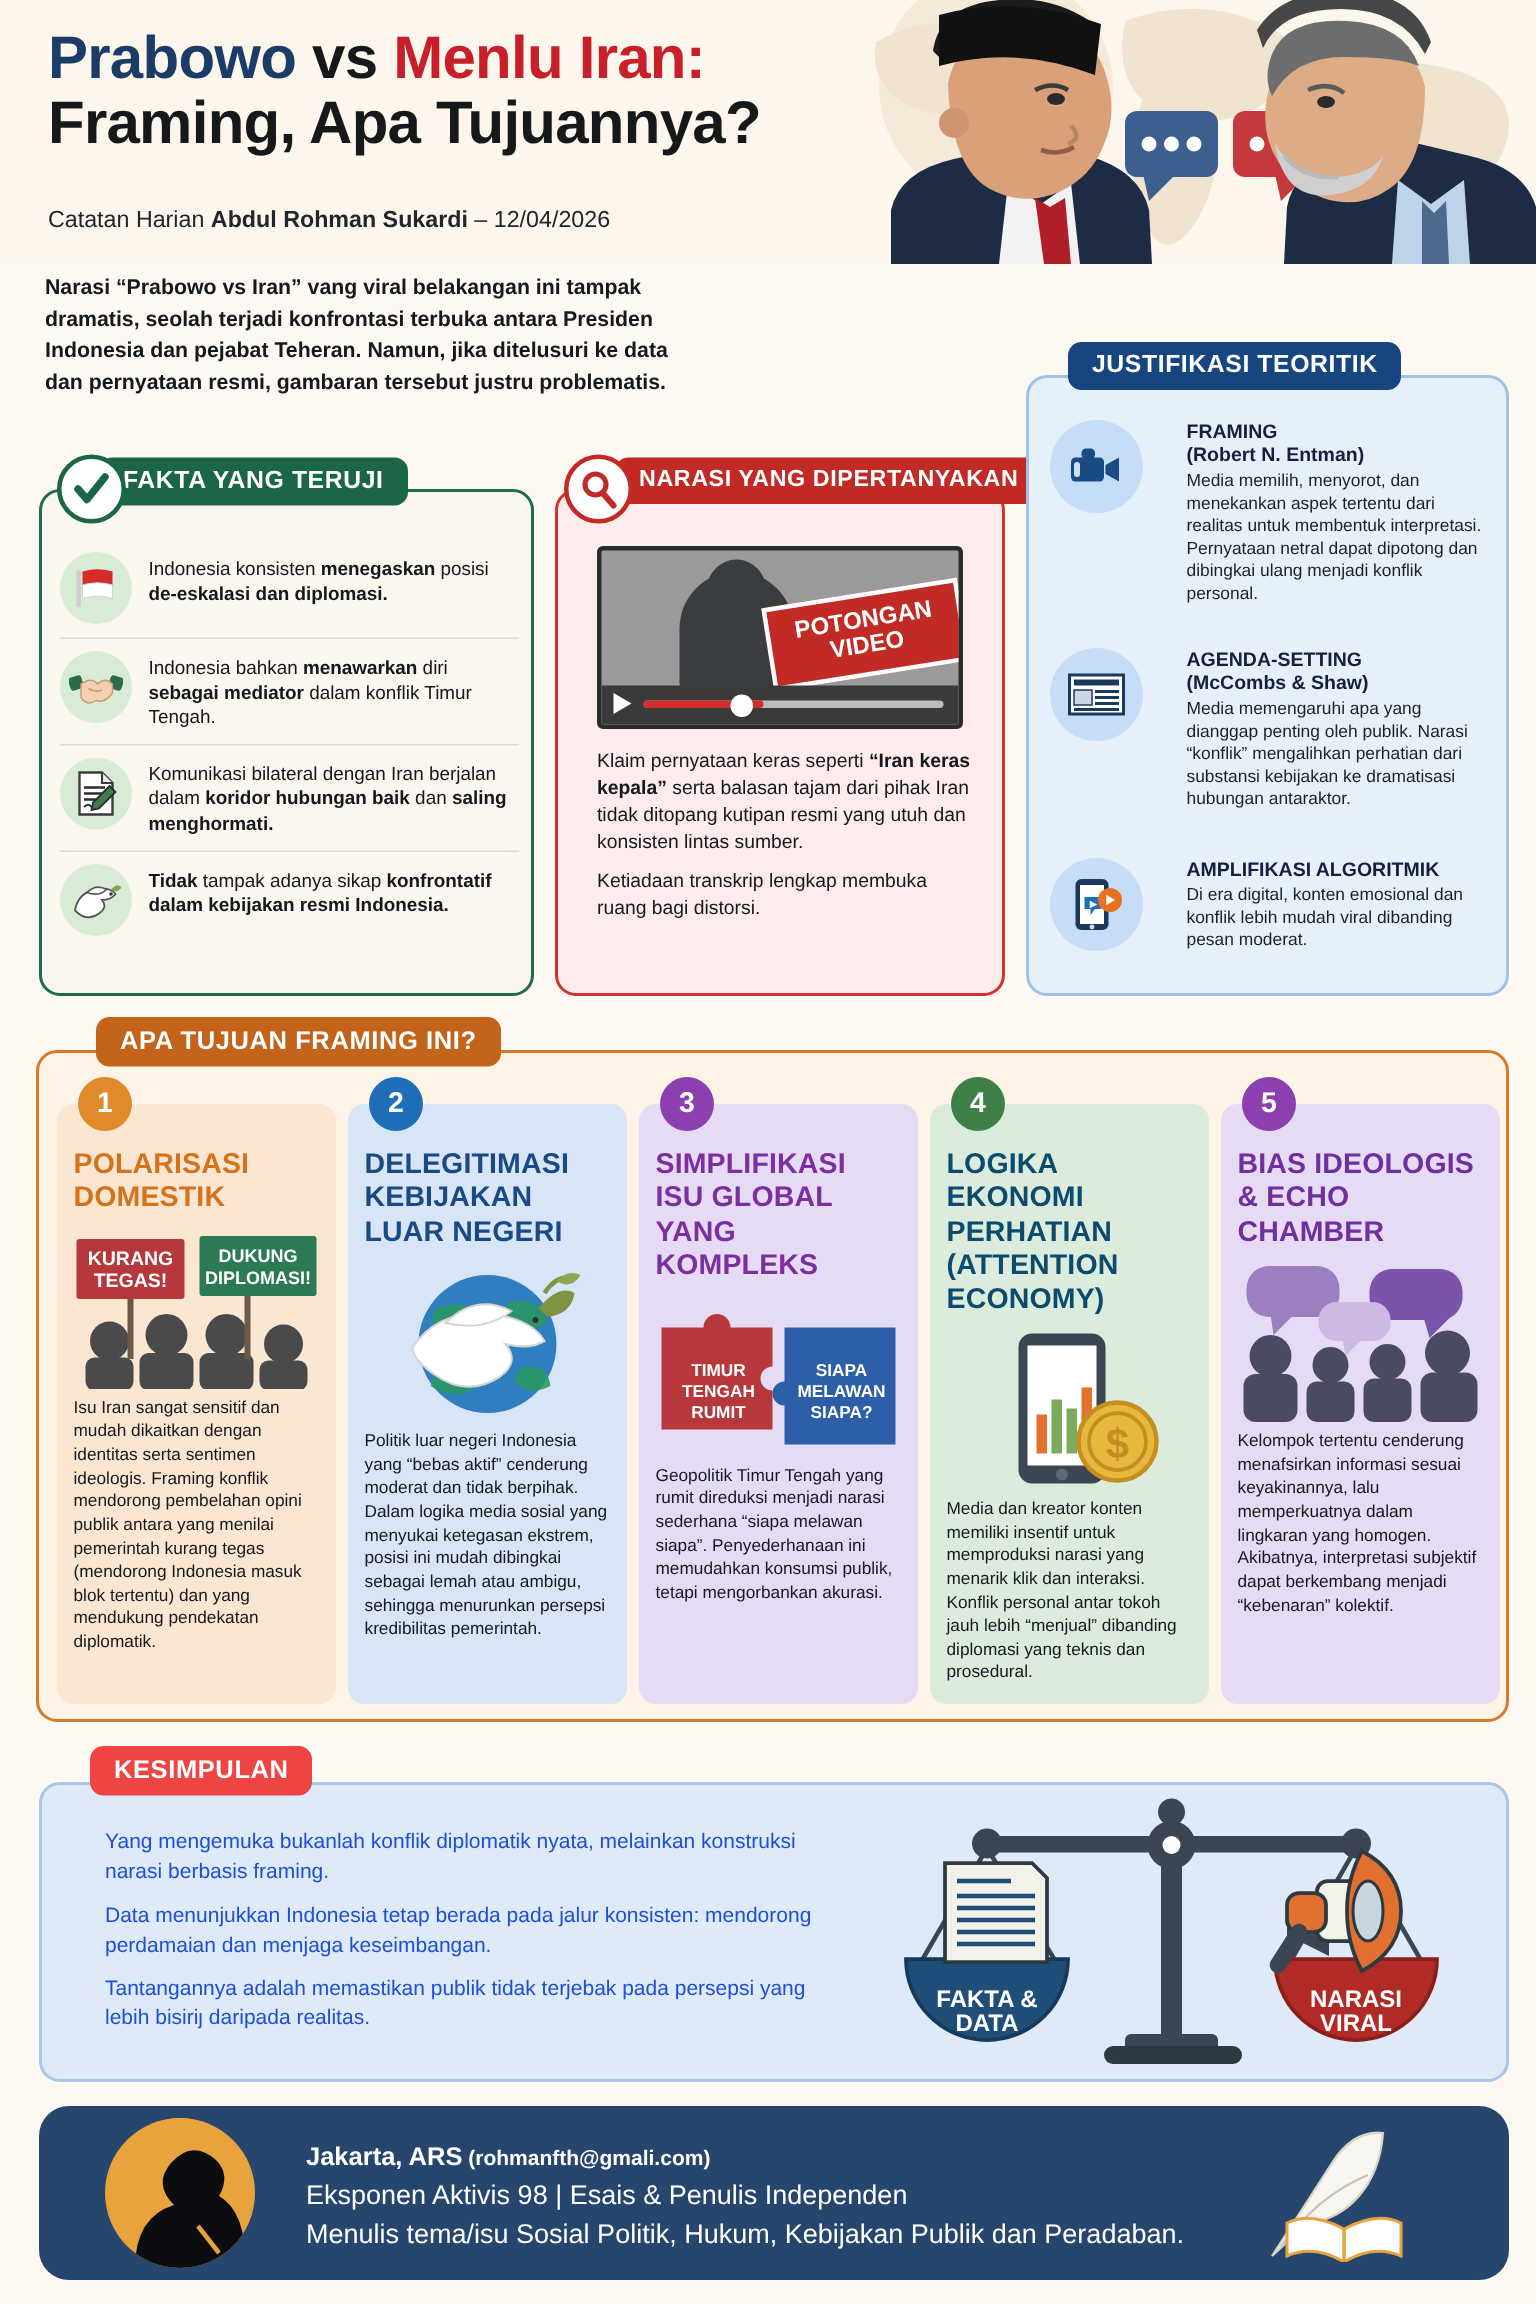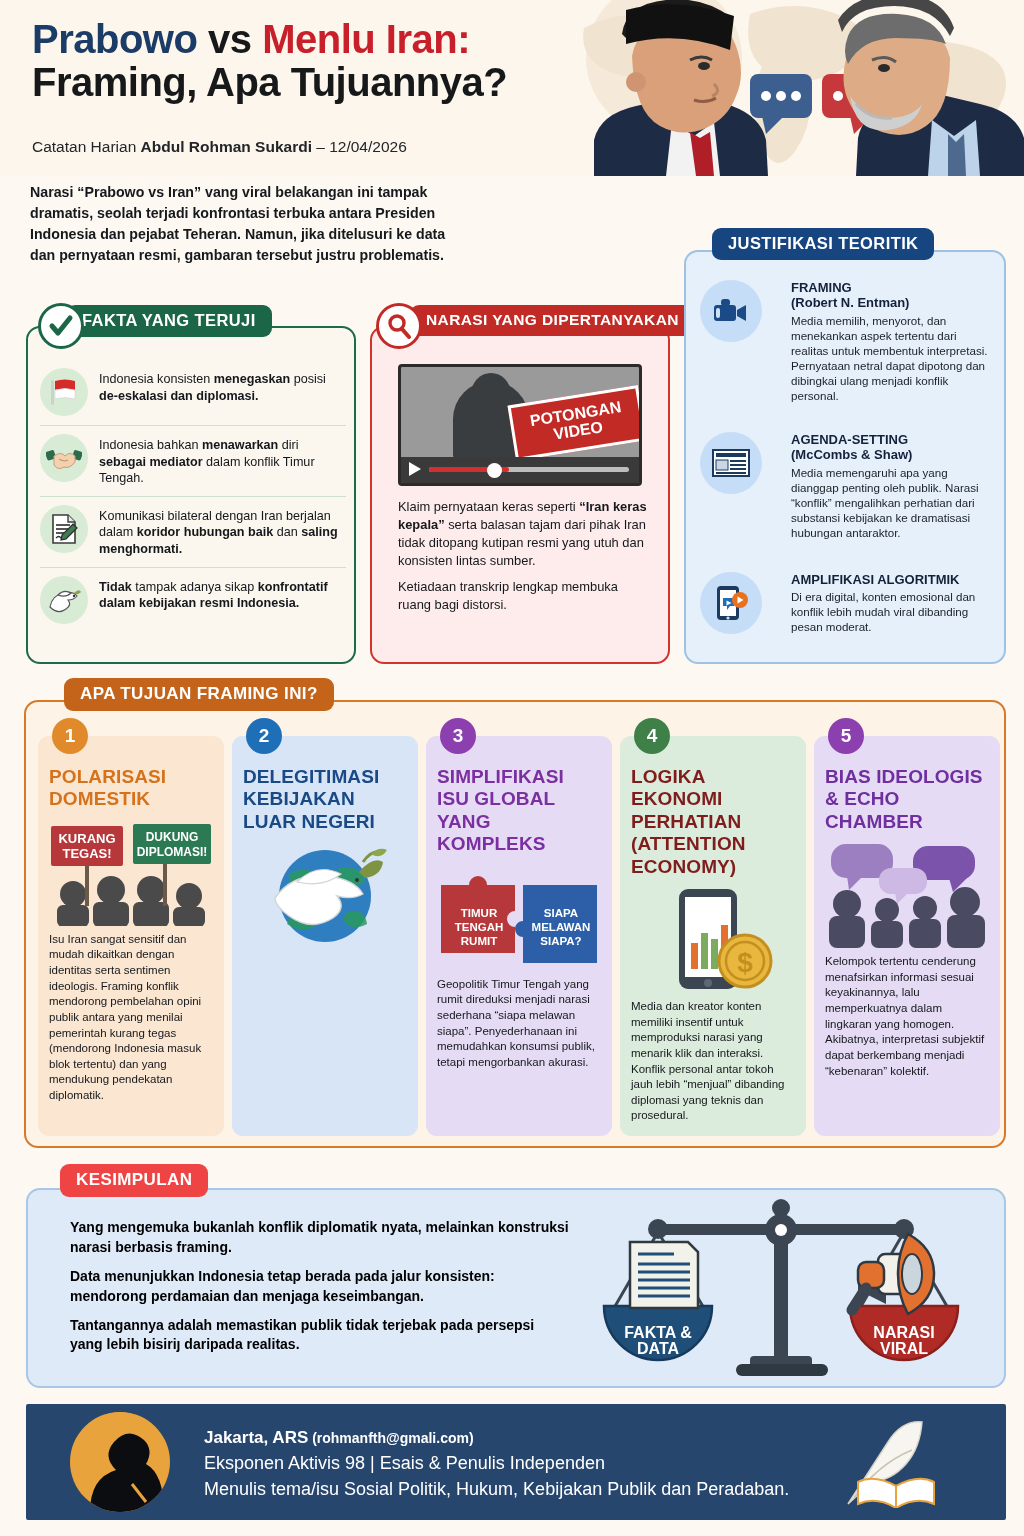--- a/index.html
+++ b/index.html
@@ -85,26 +85,26 @@
   .num { position:absolute; left:14px; top:-18px; width:36px; height:36px; border-radius:50%;
          color:#fff; font-weight:bold; font-size:19px; display:flex; align-items:center; justify-content:center; }
   .col h3 { font-size:19px; font-weight:bold; line-height:1.18; letter-spacing:.1px; }
   .col-art { height:106px; margin:9px 0 6px 0; position:relative; }
   .col p { font-size:11.5px; line-height:1.36; color:#15181c; }
 
   
   #kesimp { left:26px; top:1188px; width:980px; height:200px; background:#dfeaf8; border-color:#a8c6e6; }
   #kesimp-ribbon { left:60px; top:1164px; background:#ef4444; font-size:17px; }
   .kes-txt { position:absolute; left:70px; top:1218px; width:500px; font-size:14px; line-height:1.42;
-             font-weight:bold; color:#000000; }
+             font-weight:normal; color:#1d4ed8; }
   .kes-txt p { margin-bottom:9px; }
   .scale-wrap { position:absolute; left:590px; top:1196px; width:400px; height:186px; }
 
   
-  #footer { position:absolute; left:26px; top:1404px; width:980px; height:116px; border-radius:2px;
+  #footer { position:absolute; left:26px; top:1404px; width:980px; height:116px; border-radius:20px;
             background:#27466e; overflow:hidden; }
   .avatar { position:absolute; left:44px; top:8px; width:100px; height:100px; border-radius:50%;
             background:#e8a33d; display:flex; align-items:flex-end; justify-content:center; overflow:hidden; }
   .f-txt { position:absolute; left:178px; top:24px; color:#fff; }
   .f-l1 { font-size:17px; font-weight:bold; }
   .f-l1 span.sm { font-size:14px; }
   .f-l2, .f-l3 { font-size:18px; margin-top:5px; }
   .quill { position:absolute; right:50px; top:14px; width:120px; height:90px; }
 </style>
 </head>
@@ -373,20 +373,21 @@
             <path d="M104 70 q18 -4 20 12 q-16 8 -24 -4z"></path>
           </g>
           <path d="M32 56 q18 -26 54 -22 q26 4 34 18 q-10 6 -26 2 q10 12 -4 22 q-22 14 -44 -2 q-14 -10 -14 -18z" fill="#fff" stroke="#d4d4d4" stroke-width="1.4"></path>
           <path d="M54 40 q20 -20 44 -8 q-18 14 -44 8z" fill="#fff" stroke="#d4d4d4" stroke-width="1.2"></path>
           <path d="M116 30 q14 -16 24 -10 q-2 14 -18 16z" fill="#7f9442"></path>
           <path d="M120 20 q8 -12 18 -10" stroke="#7f9442" stroke-width="3" fill="none"></path>
           <path d="M128 12 q8 -8 16 -4 q-6 10 -16 4z" fill="#8ea64d"></path>
           <circle cx="114" cy="38" r="2" fill="#333"></circle>
         </svg>
       </div>
+      <p>Politik luar negeri Indonesia yang “bebas aktif” cenderung moderat dan tidak berpihak. Dalam logika media sosial yang menyukai ketegasan ekstrem, posisi ini mudah dibingkai sebagai lemah atau ambigu, sehingga menurunkan persepsi kredibilitas pemerintah.</p>
     </div>
 
     <div class="col" style="background: rgb(230, 219, 245);">
       <div class="num" style="background: rgb(140, 63, 174);">3</div>
       <h3 style="color: rgb(123, 47, 160);">SIMPLIFIKASI ISU GLOBAL YANG KOMPLEKS</h3>
       <div class="col-art">
         <svg viewBox="0 0 164 106" width="164" height="106">
           <path d="M4 20 h28 a9 9 0 0 1 18 0 h28 v26 a8 8 0 0 0 0 16 v26 h-74z" fill="#b7383a"></path>
           <path d="M86 20 h74 v78 h-74 v-26 a8 8 0 0 1 0 -16z" fill="#2c5fa8"></path>
           <text x="42" y="52" font-family="Liberation Sans, sans-serif" font-size="11.5" font-weight="bold" fill="#fff" text-anchor="middle">TIMUR</text>
@@ -395,21 +396,21 @@
           <text x="124" y="52" font-family="Liberation Sans, sans-serif" font-size="11.5" font-weight="bold" fill="#fff" text-anchor="middle">SIAPA</text>
           <text x="124" y="66" font-family="Liberation Sans, sans-serif" font-size="11.5" font-weight="bold" fill="#fff" text-anchor="middle">MELAWAN</text>
           <text x="124" y="80" font-family="Liberation Sans, sans-serif" font-size="11.5" font-weight="bold" fill="#fff" text-anchor="middle">SIAPA?</text>
         </svg>
       </div>
       <p>Geopolitik Timur Tengah yang rumit direduksi menjadi narasi sederhana “siapa melawan siapa”. Penyederhanaan ini memudahkan konsumsi publik, tetapi mengorbankan akurasi.</p>
     </div>
 
     <div class="col" style="background: rgb(220, 236, 220);">
       <div class="num" style="background: rgb(63, 128, 73);">4</div>
-      <h3 style="color: #7f1d1d;">LOGIKA EKONOMI PERHATIAN (ATTENTION ECONOMY)</h3>
+      <h3 style="color: #0c4a6e;">LOGIKA EKONOMI PERHATIAN (ATTENTION ECONOMY)</h3>
       <div class="col-art">
         <svg viewBox="0 0 164 106" width="164" height="106">
           <rect x="48" y="2" width="58" height="100" rx="9" fill="#3b4652"></rect>
           <rect x="54" y="10" width="46" height="80" fill="#fff"></rect>
           <circle cx="77" cy="96" r="4" fill="#5b6875"></circle>
           <g>
             <rect x="60" y="56" width="7" height="26" fill="#e2712f"></rect>
             <rect x="70" y="46" width="7" height="36" fill="#7cab5e"></rect>
             <rect x="80" y="52" width="7" height="30" fill="#7cab5e"></rect>
             <rect x="90" y="38" width="7" height="44" fill="#e2712f"></rect>

